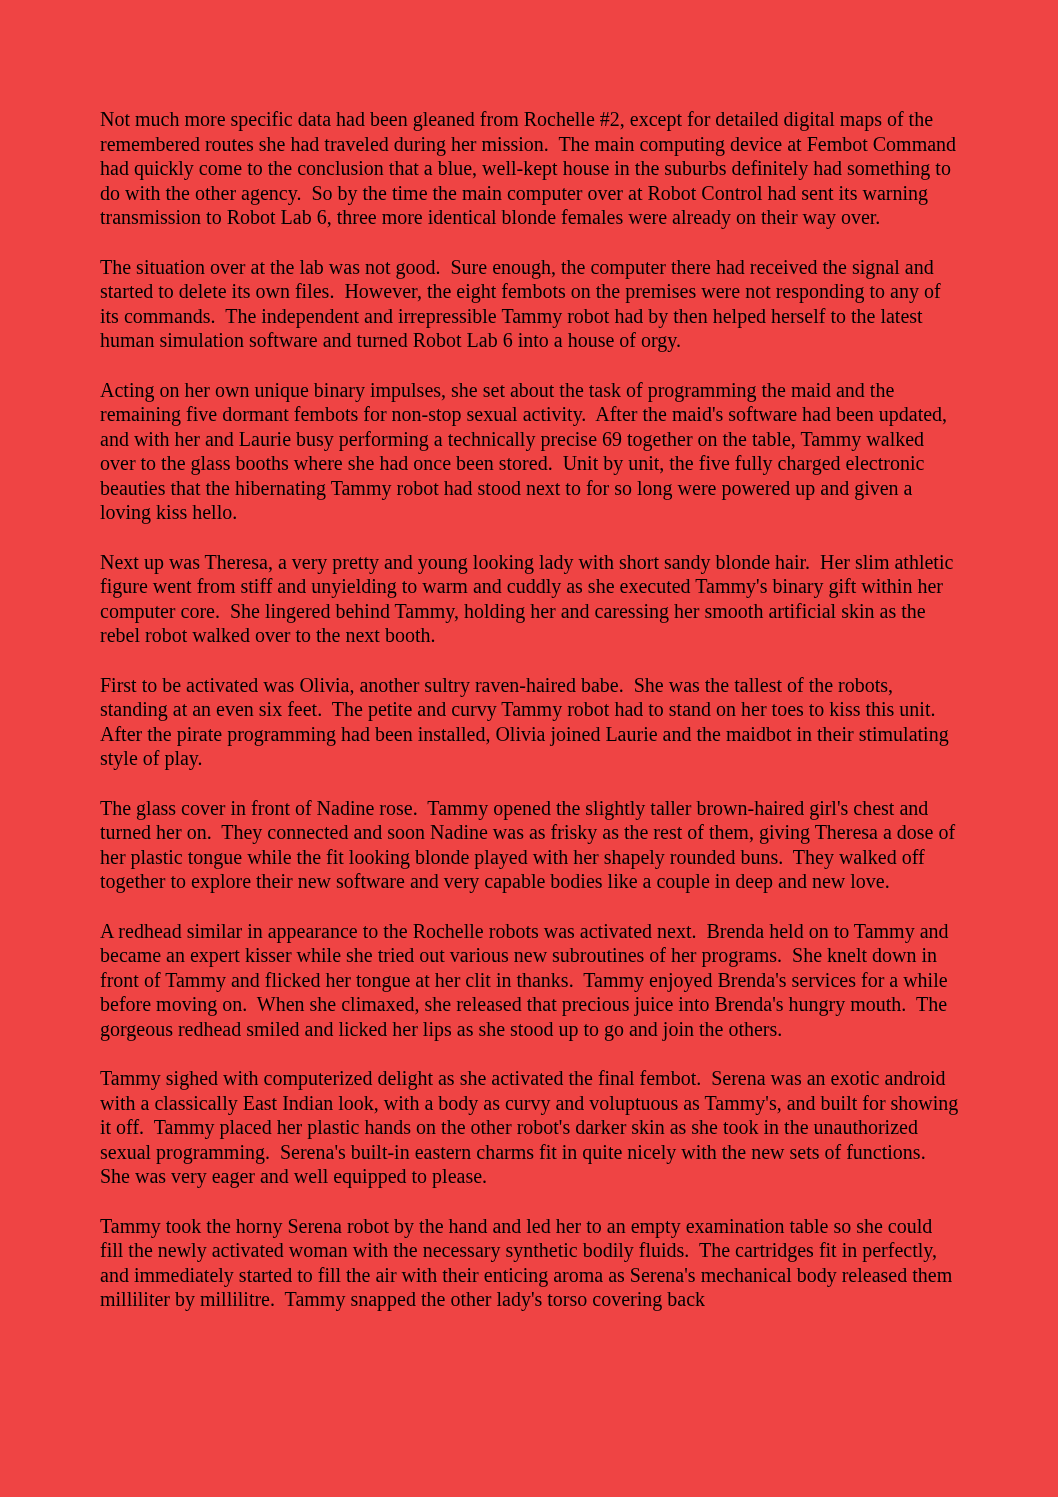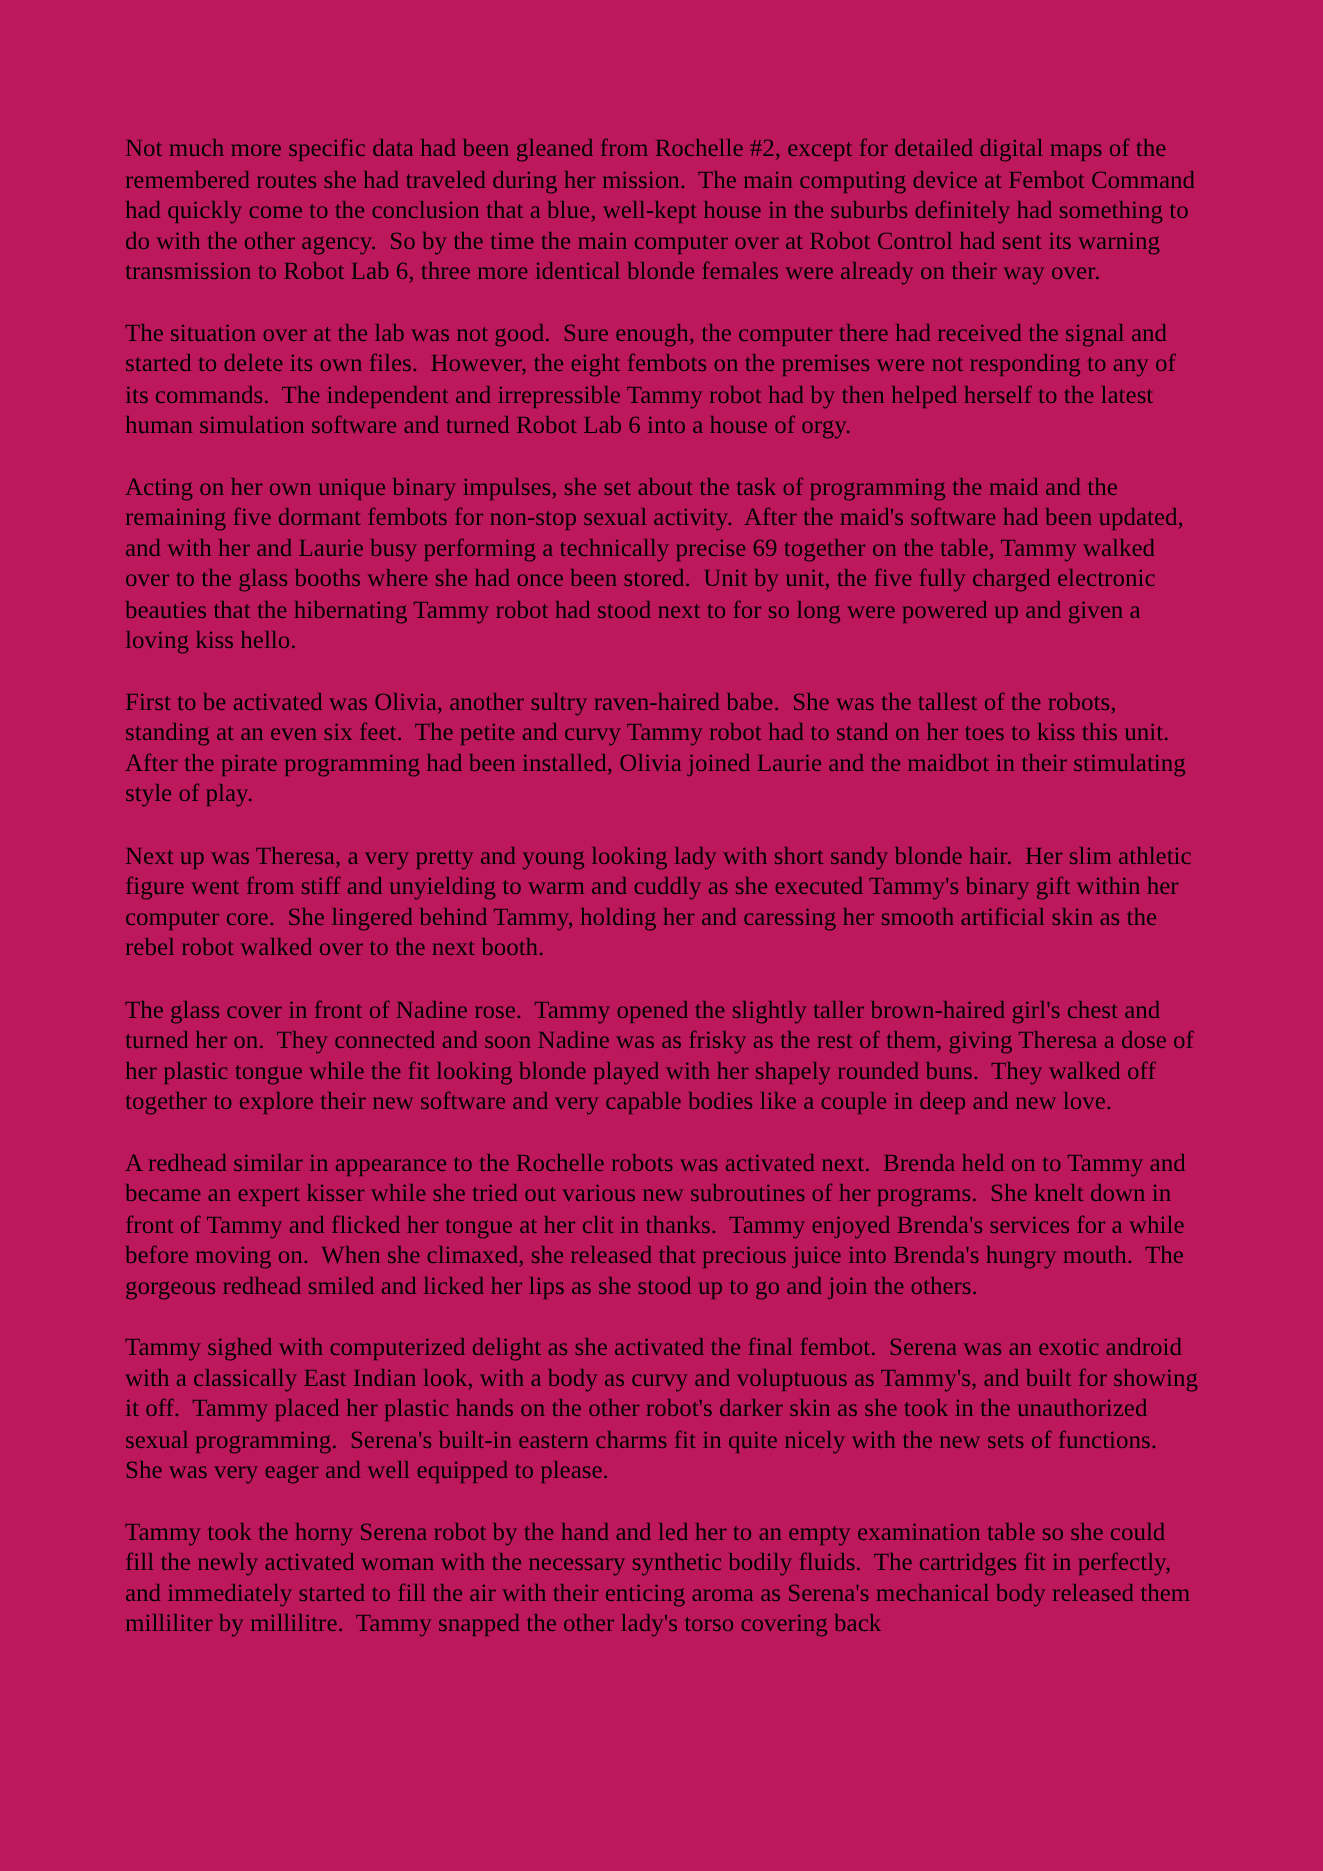--- a/index.html
+++ b/index.html
@@ -4,21 +4,21 @@
   <style>
     html, body {
       margin: 0;
       padding: 0;
       background: #ffffff;
     }
     .page {
       position: relative;
       width: 1058px;
       height: 1497px;
-      background: #be185d;
+      background: #ef4444;
       box-sizing: border-box;
       padding: 107px 98px 0 100px;
       overflow: hidden;
     }
     .page p {
       font-family: "Liberation Serif", "DejaVu Serif", serif;
       font-size: 20px;
       line-height: 24.5px;
       color: #000000;
       margin: 0 0 25px 0;
@@ -26,19 +26,19 @@
       text-rendering: optimizeLegibility;
     }
   </style>
 </head>
 <body>
 
 <div class="page">
   <p>Not much more specific data had been gleaned from Rochelle #2, except for detailed digital maps of the remembered routes she had traveled during her mission.  The main computing device at Fembot Command had quickly come to the conclusion that a blue, well-kept house in the suburbs definitely had something to do with the other agency.  So by the time the main computer over at Robot Control had sent its warning transmission to Robot Lab 6, three more identical blonde females were already on their way over.</p>
   <p>The situation over at the lab was not good.  Sure enough, the computer there had received the signal and started to delete its own files.  However, the eight fembots on the premises were not responding to any of its commands.  The independent and irrepressible Tammy robot had by then helped herself to the latest human simulation software and turned Robot Lab 6 into a house of orgy.</p>
   <p>Acting on her own unique binary impulses, she set about the task of programming the maid and the remaining five dormant fembots for non-stop sexual activity.  After the maid's software had been updated, and with her and Laurie busy performing a technically precise 69 together on the table, Tammy walked over to the glass booths where she had once been stored.  Unit by unit, the five fully charged electronic beauties that the hibernating Tammy robot had stood next to for so long were powered up and given a loving kiss hello.</p>
+  <p>Next up was Theresa, a very pretty and young looking lady with short sandy blonde hair.  Her slim athletic figure went from stiff and unyielding to warm and cuddly as she executed Tammy's binary gift within her computer core.  She lingered behind Tammy, holding her and caressing her smooth artificial skin as the rebel robot walked over to the next booth.</p>
   <p>First to be activated was Olivia, another sultry raven-haired babe.  She was the tallest of the robots, standing at an even six feet.  The petite and curvy Tammy robot had to stand on her toes to kiss this unit.  After the pirate programming had been installed, Olivia joined Laurie and the maidbot in their stimulating style of play.</p>
-  <p>Next up was Theresa, a very pretty and young looking lady with short sandy blonde hair.  Her slim athletic figure went from stiff and unyielding to warm and cuddly as she executed Tammy's binary gift within her computer core.  She lingered behind Tammy, holding her and caressing her smooth artificial skin as the rebel robot walked over to the next booth.</p>
   <p>The glass cover in front of Nadine rose.  Tammy opened the slightly taller brown-haired girl's chest and turned her on.  They connected and soon Nadine was as frisky as the rest of them, giving Theresa a dose of her plastic tongue while the fit looking blonde played with her shapely rounded buns.  They walked off together to explore their new software and very capable bodies like a couple in deep and new love.</p>
   <p>A redhead similar in appearance to the Rochelle robots was activated next.  Brenda held on to Tammy and became an expert kisser while she tried out various new subroutines of her programs.  She knelt down in front of Tammy and flicked her tongue at her clit in thanks.  Tammy enjoyed Brenda's services for a while before moving on.  When she climaxed, she released that precious juice into Brenda's hungry mouth.  The gorgeous redhead smiled and licked her lips as she stood up to go and join the others.</p>
   <p>Tammy sighed with computerized delight as she activated the final fembot.  Serena was an exotic android with a classically East Indian look, with a body as curvy and voluptuous as Tammy's, and built for showing it off.  Tammy placed her plastic hands on the other robot's darker skin as she took in the unauthorized sexual programming.  Serena's built-in eastern charms fit in quite nicely with the new sets of functions.  She was very eager and well equipped to please.</p>
   <p>Tammy took the horny Serena robot by the hand and led her to an empty examination table so she could fill the newly activated woman with the necessary synthetic bodily fluids.  The cartridges fit in perfectly, and immediately started to fill the air with their enticing aroma as Serena's mechanical body released them milliliter by millilitre.  Tammy snapped the other lady's torso covering back</p>
 </div>
 
 </body></html>

